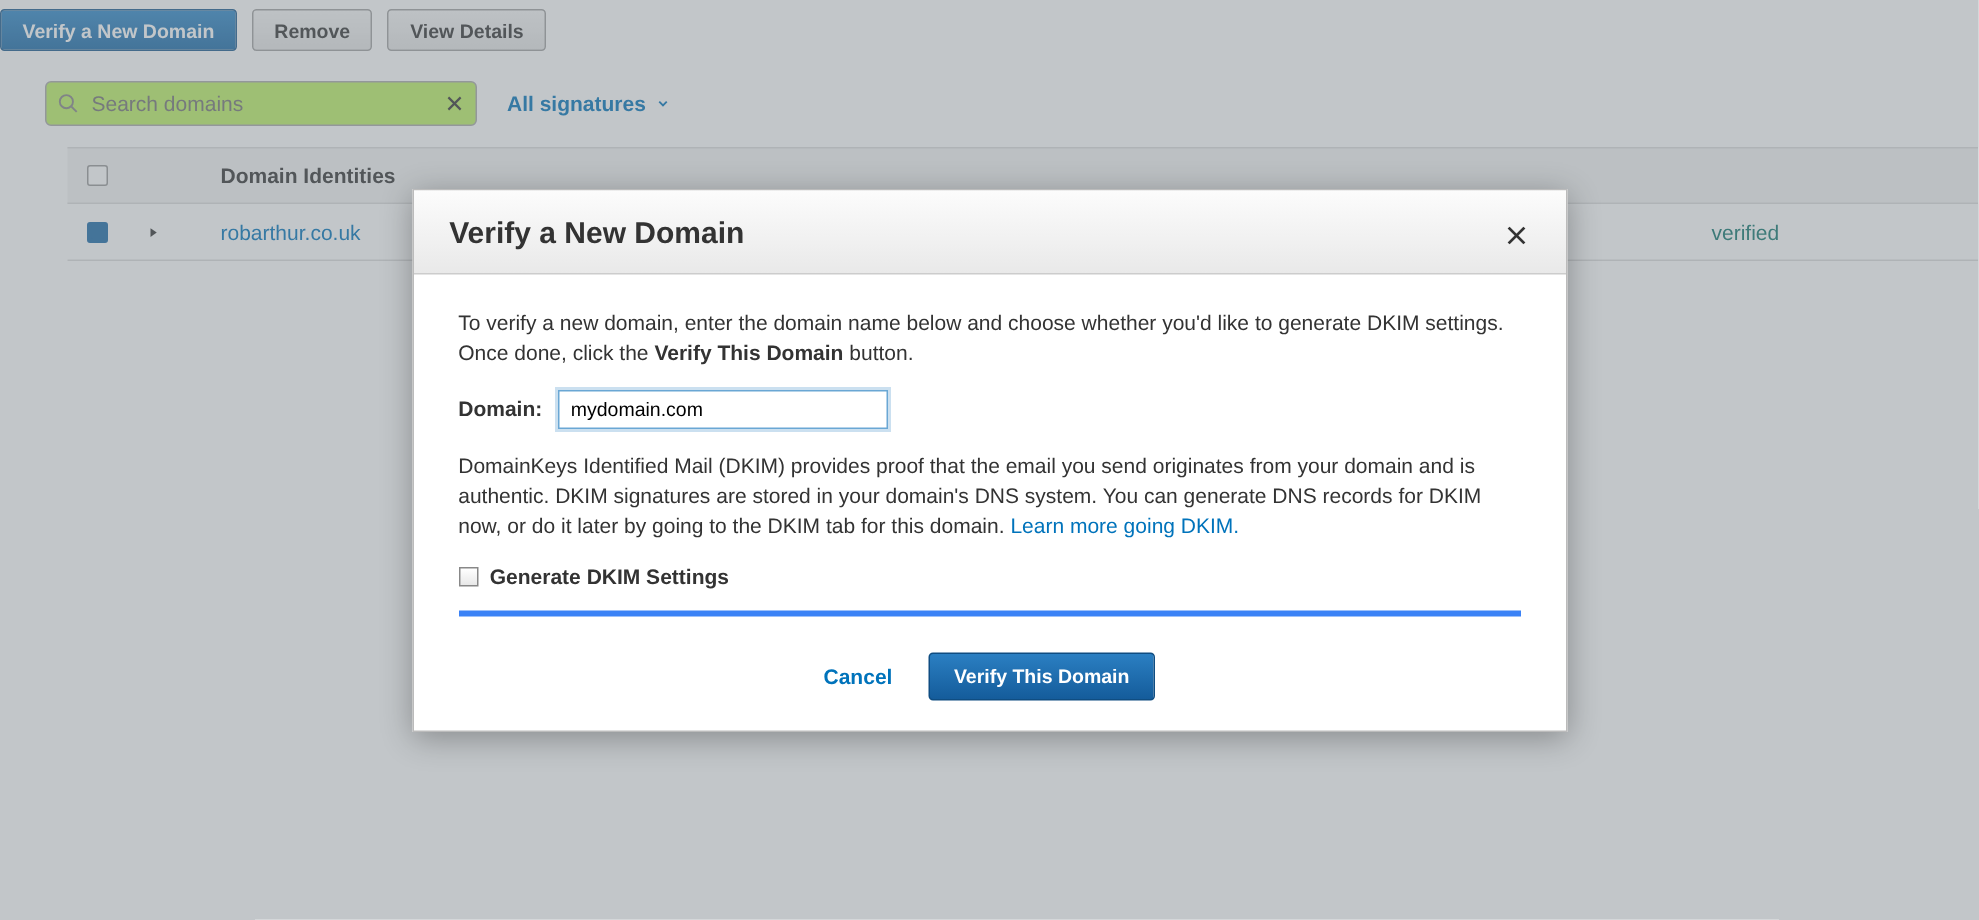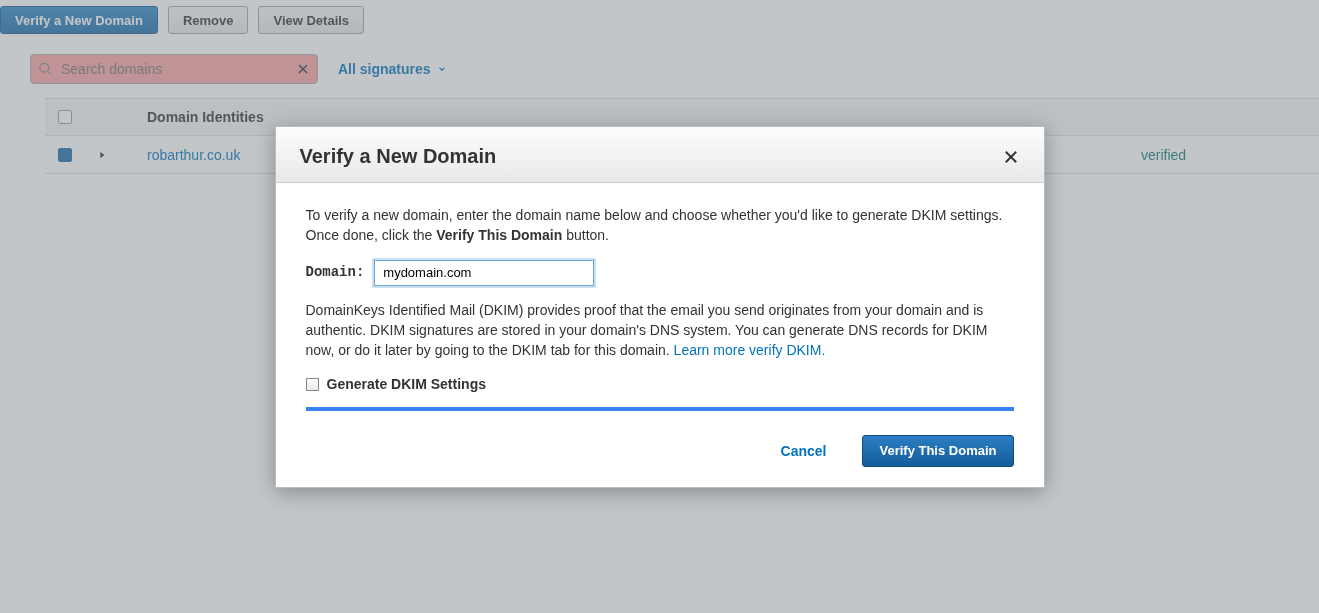--- a/index.html
+++ b/index.html
@@ -50,21 +50,21 @@
       width: 288px;
     }
     .searchbox input {
       width: 100%;
       height: 30px;
       padding: 4px 30px 4px 30px;
       border: 1px solid #aaa;
       border-radius: 4px;
       font-size: 14px;
       color: #333;
-      background: #fca5a5;
+      background: #bef264;
     }
     .searchbox .icon-search {
       position: absolute;
       left: 8px;
       top: 50%;
       transform: translateY(-50%);
       color: #888;
       display: inline-flex;
     }
     .searchbox .icon-clear {
@@ -174,21 +174,21 @@
       color: #333;
       line-height: 1.45;
     }
     .modal-body p { margin-bottom: 14px; }
     .domain-row {
       display: flex;
       align-items: center;
       gap: 10px;
       margin-bottom: 14px;
     }
-    .domain-row label { font-weight: 700; font-family: Liberation Mono, monospace; }
+    .domain-row label { font-weight: 700; }
     .domain-row input {
       width: 220px;
       height: 26px;
       padding: 3px 8px;
       border: 1px solid #6aa7d4;
       border-radius: 0;
       box-shadow: 0 0 0 2px rgba(106,167,212,0.35);
       outline: none;
       font-size: 13px;
     }
@@ -202,23 +202,23 @@
     }
     .dkim-row .chkish {
       width: 13px; height: 13px;
       border: 1px solid #888;
       background: linear-gradient(#fff,#e8e8e8);
       display: inline-block;
     }
     .dkim-row label { font-weight: 700; }
     .modal-foot {
       display: flex;
-      justify-content: flex-end;
-      align-items: center;
-      gap: 36px;
+      justify-content: center;
+      align-items: center;
+      gap: 24px;
       padding: 14px 30px 20px 30px;
     }
     .cancel-link {
       color: #0073bb;
       font-weight: 700;
       cursor: pointer;
     }
     .btn.verify {
       background: linear-gradient(#2b7fc2, #145c9b);
       border: 1px solid #0f4d82;
@@ -305,21 +305,21 @@
     </div>
     <div class="modal-body">
       <p>
         <span>To verify a new domain, enter the domain name below and choose whether you'd like to generate DKIM settings. Once done, click the </span><b>Verify This Domain</b><span> button.</span>
       </p>
       <div class="domain-row">
         <label>Domain:</label>
         <input type="text" value="mydomain.com" style="">
       </div>
       <p>
-        <span>DomainKeys Identified Mail (DKIM) provides proof that the email you send originates from your domain and is authentic. DKIM signatures are stored in your domain's DNS system. You can generate DNS records for DKIM now, or do it later by going to the DKIM tab for this domain. </span><span class="link-inline">Learn more verify DKIM.</span>
+        <span>DomainKeys Identified Mail (DKIM) provides proof that the email you send originates from your domain and is authentic. DKIM signatures are stored in your domain's DNS system. You can generate DNS records for DKIM now, or do it later by going to the DKIM tab for this domain. </span><span class="link-inline">Learn more going DKIM.</span>
       </p>
       <div class="dkim-row">
         <span class="chkish"></span>
         <label>Generate DKIM Settings</label>
       </div>
     </div>
     <div class="modal-foot">
       <span class="cancel-link">Cancel</span>
       <button class="btn verify">Verify This Domain</button>
     </div>

